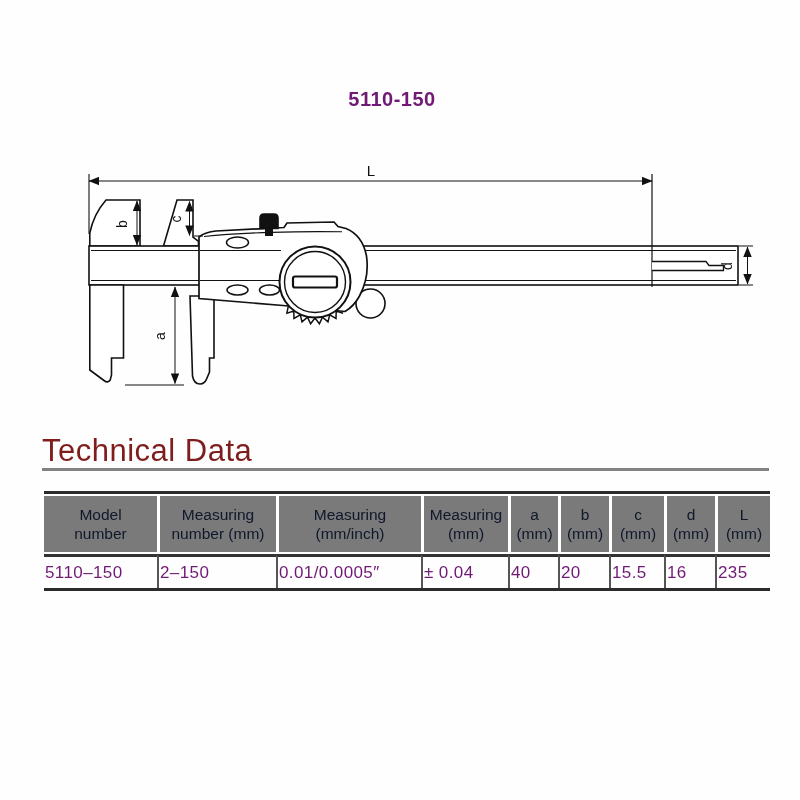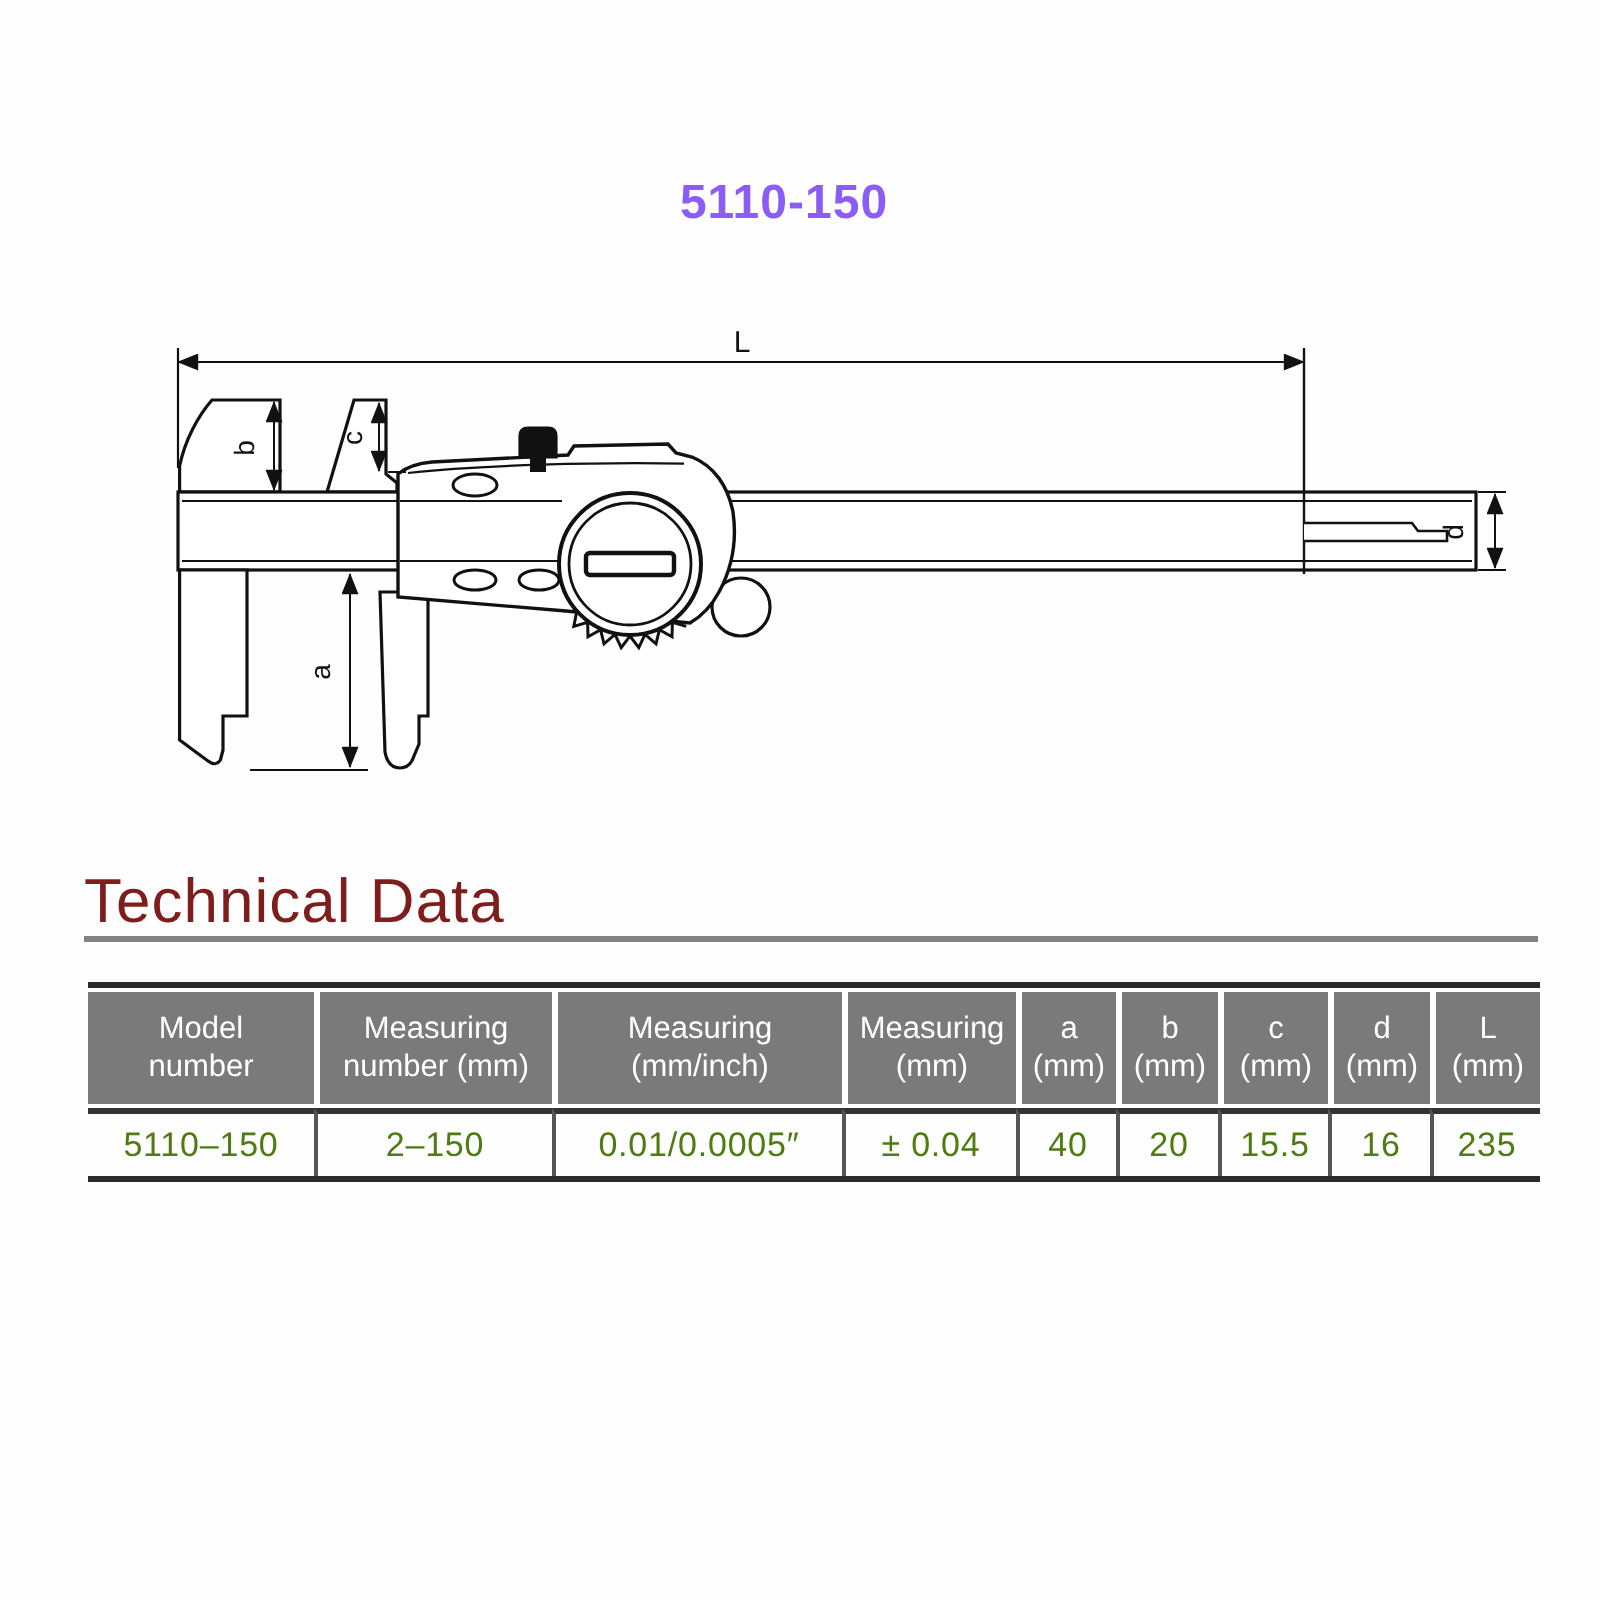--- a/index.html
+++ b/index.html
@@ -4,47 +4,47 @@
 <style>
   html,body{margin:0;padding:0;}
   body{
     width:800px;height:800px;position:relative;overflow:hidden;
     background:#fefefe;
     font-family:"Liberation Sans",sans-serif;
   }
   *{box-sizing:border-box;}
   .page-title{
     position:absolute;top:88px;left:0;width:784px;
-    text-align:center;font-size:24px;font-weight:700;
-    color:#8b5cf6;letter-spacing:.5px;
+    text-align:center;font-size:20px;font-weight:700;
+    color:#701a75;letter-spacing:.5px;
   }
   .drawing-svg{position:absolute;top:0;left:0;}
   .drawing-svg text{font-family:"Liberation Sans",sans-serif;fill:#111;}
   .section-heading{
     position:absolute;top:433px;left:42px;
     font-size:31px;font-weight:400;color:#7f1d1d;letter-spacing:.5px;
   }
   .heading-rule{
     position:absolute;top:468px;left:42px;width:727px;height:3px;
     background:#828282;
   }
   .spec-table-wrap{position:absolute;top:491px;left:44px;width:726px;}
   table.spec{
     border-collapse:separate;border-spacing:0;table-layout:fixed;width:726px;
     border-top:3px solid #2b2b2b;border-bottom:3px solid #2b2b2b;
   }
   table.spec th{
-    background:#7a7a7a;color:#ffffff;font-weight:400;font-size:15.5px;
+    background:#7a7a7a;color:#0f172a;font-weight:400;font-size:15.5px;
     line-height:1.25;text-align:center;vertical-align:middle;
     height:60px;padding:3px 1px;
     border-left:3px solid #ffffff;border-top:2px solid #ffffff;border-bottom:2px solid #ffffff;
   }
   table.spec th:first-child{border-left:none;}
   table.spec td{
-    font-size:17px;color:#4d7c0f;text-align:center;vertical-align:middle;
+    font-size:17px;color:#701a75;text-align:left;vertical-align:middle;
     height:34px;padding:5px 1px;letter-spacing:.4px;
     border-left:2px solid #555555;border-bottom:2px solid #4d4d4d;
     background:#fefefe;
   }
   table.spec td:first-child{border-left:none;}
   table.spec tr:first-child td{border-top:3px solid #333333;}
   table.spec tr:last-child td{border-bottom:none;}
 </style>
 </head>
 <body>

